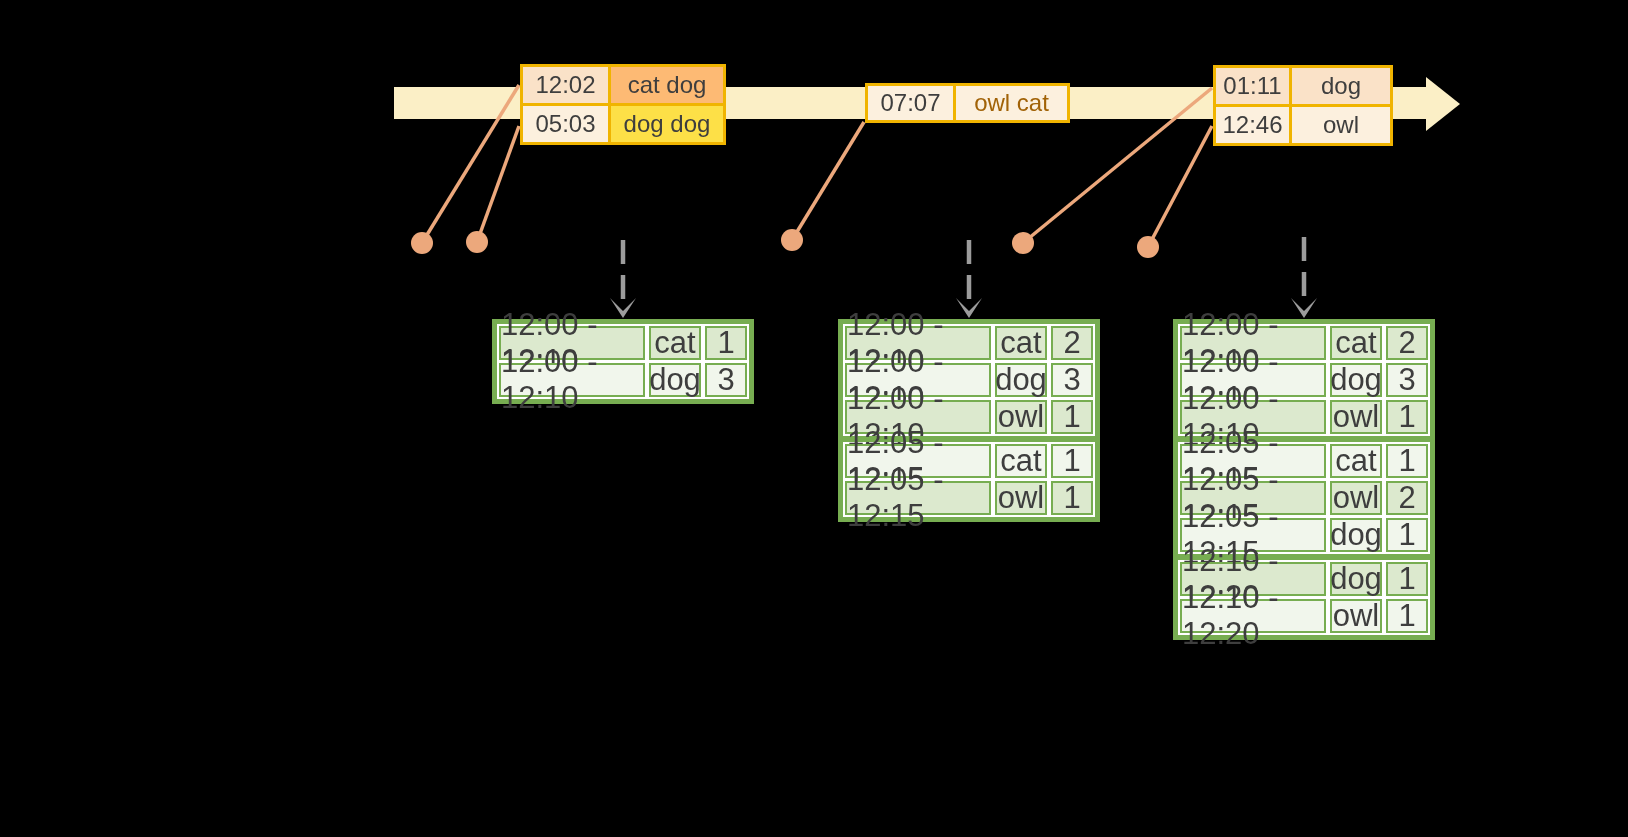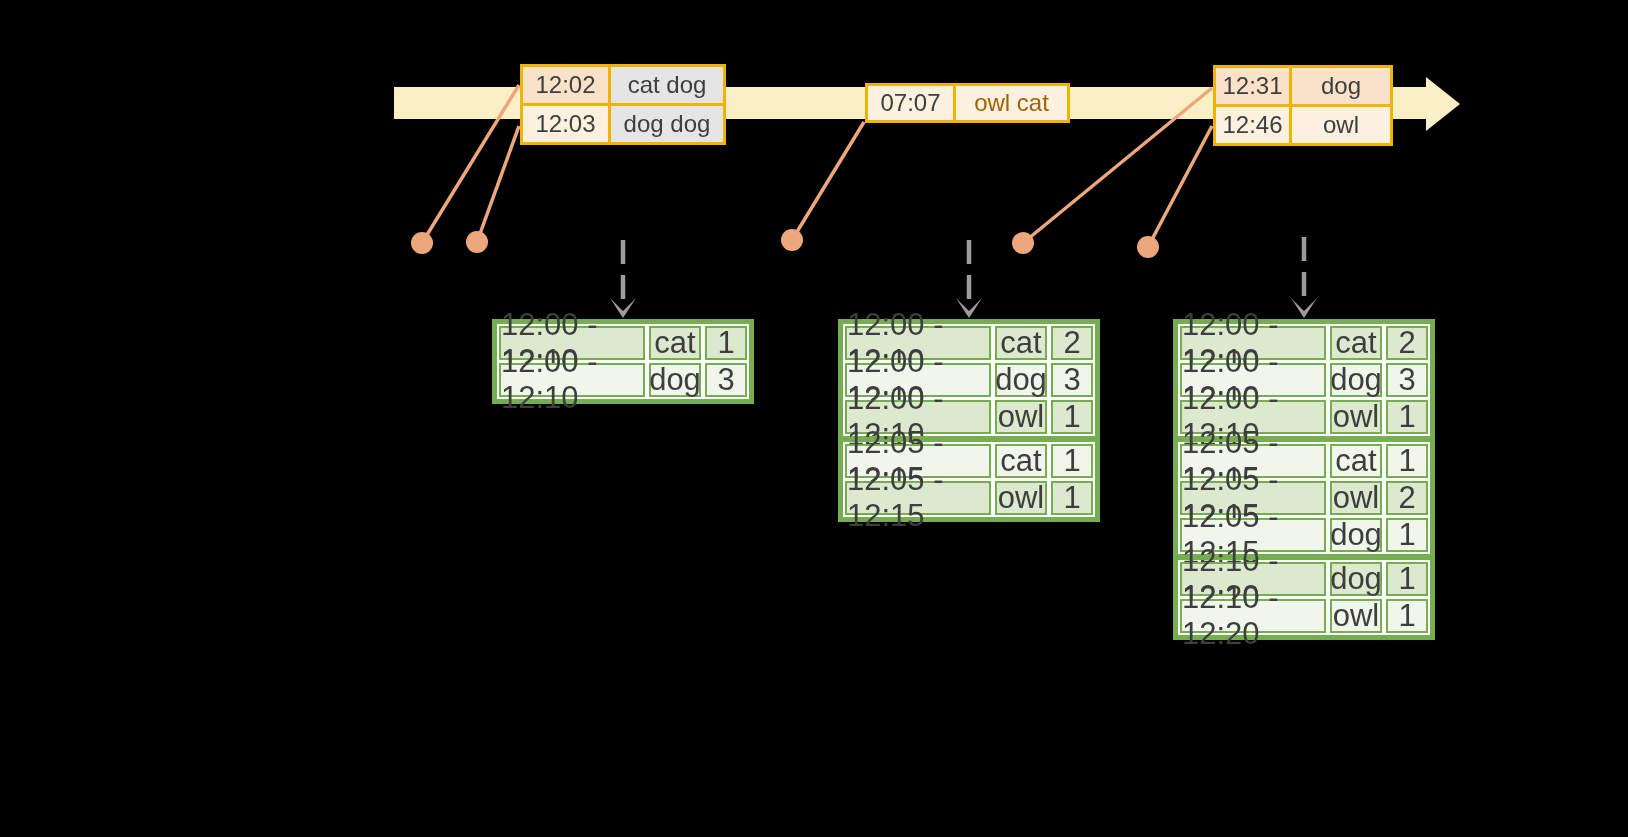--- a/index.html
+++ b/index.html
@@ -42,30 +42,30 @@
       <circle cx="1148" cy="247" r="11" fill="#ECA87C"></circle>
       <line x1="623" y1="240" x2="623" y2="302" stroke="#9C9C9C" stroke-width="4.5" stroke-dasharray="24 11"></line>
       <path d="M 610 298 L 623 318 L 636 298 L 623 311 Z" fill="#9C9C9C"></path>
       <line x1="969" y1="240" x2="969" y2="302" stroke="#9C9C9C" stroke-width="4.5" stroke-dasharray="24 11"></line>
       <path d="M 956 298 L 969 318 L 982 298 L 969 311 Z" fill="#9C9C9C"></path>
       <line x1="1304" y1="237" x2="1304" y2="302" stroke="#9C9C9C" stroke-width="4.5" stroke-dasharray="24 11"></line>
       <path d="M 1291 298 L 1304 318 L 1317 298 L 1304 311 Z" fill="#9C9C9C"></path>
     </svg>
     <div class="etable" style="left: 520px; top: 64px; background: rgb(240, 180, 0); padding: 3px; gap: 3px; grid-template-columns: 85px 112px;">
       <div class="ecell" style="background: rgb(250, 226, 200); height: 36px; color: rgb(62, 62, 62);">12:02</div>
-      <div class="ecell" style="background: #e5e5e5; height: 36px; color: rgb(62, 62, 62);">cat dog</div>
-      <div class="ecell" style="background: rgb(252, 240, 222); height: 36px; color: rgb(62, 62, 62);">12:03</div>
-      <div class="ecell" style="background: #e5e5e5; height: 36px; color: rgb(62, 62, 62);">dog dog</div>
+      <div class="ecell" style="background: #fdba74; height: 36px; color: rgb(62, 62, 62);">cat dog</div>
+      <div class="ecell" style="background: rgb(252, 240, 222); height: 36px; color: rgb(62, 62, 62);">05:03</div>
+      <div class="ecell" style="background: #fde047; height: 36px; color: rgb(62, 62, 62);">dog dog</div>
     </div>
     <div class="etable" style="left: 865px; top: 83px; background: rgb(240, 180, 0); padding: 3px; gap: 3px; grid-template-columns: 85px 111px;">
       <div class="ecell" style="background: rgb(252, 240, 222); height: 34px; color: rgb(62, 62, 62);">07:07</div>
       <div class="ecell" style="background: rgb(252, 240, 222); height: 34px; color: #a16207;">owl cat</div>
     </div>
     <div class="etable" style="left: 1213px; top: 65px; background: rgb(240, 180, 0); padding: 3px; gap: 3px; grid-template-columns: 73px 98px;">
-      <div class="ecell" style="background: rgb(250, 226, 200); height: 36px; color: rgb(62, 62, 62);">12:31</div>
+      <div class="ecell" style="background: rgb(250, 226, 200); height: 36px; color: rgb(62, 62, 62);">01:11</div>
       <div class="ecell" style="background: rgb(250, 226, 200); height: 36px; color: rgb(62, 62, 62);">dog</div>
       <div class="ecell" style="background: rgb(252, 240, 222); height: 36px; color: rgb(62, 62, 62);">12:46</div>
       <div class="ecell" style="background: rgb(252, 240, 222); height: 36px; color: rgb(62, 62, 62);">owl</div>
     </div>
     <div class="gtable" style="left: 492px; top: 319px; background: rgb(255, 255, 255); border: 5px solid rgb(119, 173, 81); padding: 2px; row-gap: 3px;">
       <div class="grow" style="column-gap: 4px;">
         <div class="gcell" style="width: 146px; height: 34px; background: rgb(220, 233, 206); color: rgb(62, 62, 62); border: 2px solid rgb(119, 173, 81);">12:00 - 12:10</div>
         <div class="gcell" style="width: 52px; height: 34px; background: rgb(220, 233, 206); color: rgb(62, 62, 62); border: 2px solid rgb(119, 173, 81);">cat</div>
         <div class="gcell" style="width: 42px; height: 34px; background: rgb(220, 233, 206); color: rgb(62, 62, 62); border: 2px solid rgb(119, 173, 81);">1</div>
       </div>

